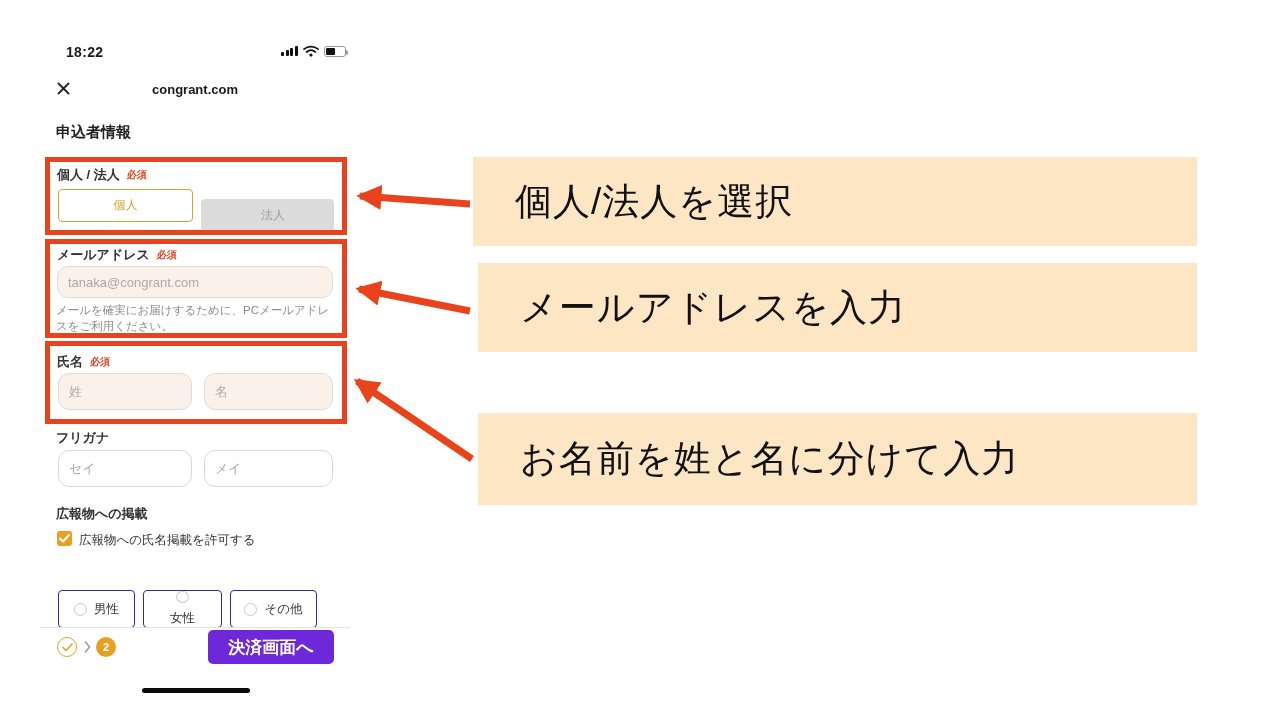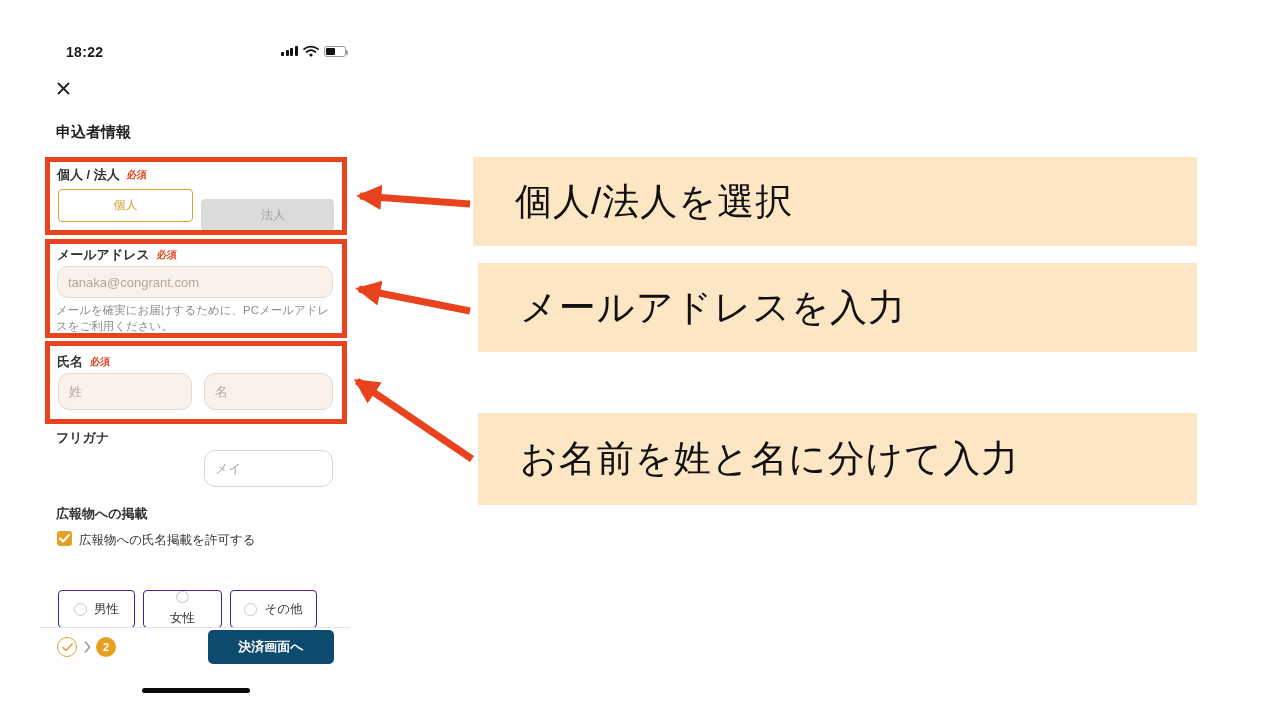--- a/index.html
+++ b/index.html
@@ -45,22 +45,22 @@
   .radiobox { background:#fff; border:1px solid #4c1d95; border-radius:4px; height:38px;
     display:flex; align-items:center; justify-content:center; gap:7px; font-size:12.5px; color:#333; cursor:pointer; }
   .radiodot { width:13px; height:13px; border:1px solid #C9C9C9; border-radius:50%; background:#fff; }
 
   .footerbar { left:40px; top:627px; width:310px; height:41px; background:#fff; border-top:1px solid #E3E3E3; z-index:3; }
   .stepcheck { left:57px; top:637px; width:20px; height:20px; border:1.5px solid #D9A62E; border-radius:50%;
     display:flex; align-items:center; justify-content:center; z-index:4; cursor:pointer; }
   .stepchev { left:84px; top:641px; z-index:4; }
   .stepbadge { left:96px; top:637px; width:20px; height:20px; background:#E6A123; border-radius:50%;
     display:flex; align-items:center; justify-content:center; color:#fff; font-size:11px; font-weight:700; z-index:4; cursor:pointer; }
-  .submitbtn { left:208px; top:630px; width:126px; height:34px; background:#0c4a6e; border:none; border-radius:5px;
-    color:#fff; font-size:13px; font-weight:700; display:flex; align-items:center; justify-content:center;
+  .submitbtn { left:208px; top:630px; width:126px; height:34px; background:#6d28d9; border:none; border-radius:5px;
+    color:#fff; font-size:17px; font-weight:700; display:flex; align-items:center; justify-content:center;
     z-index:4; cursor:pointer; font-family:"Liberation Sans","DejaVu Sans",sans-serif; }
   .homebar { left:142px; top:688px; width:108px; height:5px; background:#0a0a0a; border-radius:3px; }
 
   
   .callout { background:#FCE6C4; display:flex; align-items:center; padding-left:42px;
     font-size:37px; color:#111; letter-spacing:1px; z-index:1; }
   .arrowlayer { left:0; top:0; width:1280px; height:720px; z-index:5; pointer-events:none; }
 </style>
 </head>
 <body>
@@ -83,20 +83,21 @@
     <span class="battery">
         <span class="fill"></span>
         <span class="nub"></span>
       </span>
   </div>
 
   <svg class="abs closex" viewBox="0 0 15 15">
     <line x1="2" y1="2" x2="13" y2="13" stroke="#222" stroke-width="1.8"></line>
     <line x1="13" y1="2" x2="2" y2="13" stroke="#222" stroke-width="1.8"></line>
   </svg>
+  <div class="abs urltitle">congrant.com</div>
 
   <div class="abs sectitle">申込者情報</div>
 
   <div class="abs redbox" style="left:45px; top:157px; width:302px; height:78px;"></div>
   <div class="abs redbox" style="left:45px; top:239px; width:302px; height:99px;"></div>
   <div class="abs redbox" style="left:45px; top:341px; width:302px; height:83px;"></div>
 
   <div class="abs flabel" style="left:57px; top:166px;">
     <span>個人 / 法人</span>
     <span class="req">必須</span>
@@ -114,20 +115,21 @@
   <div class="abs flabel" style="left:57px; top:353px;">
     <span>氏名</span>
     <span class="req">必須</span>
   </div>
   <input class="abs field tint" style="left: 58px; top: 373px; width: 134px; height: 37px;" placeholder="姓">
   <input class="abs field tint" style="left: 204px; top: 373px; width: 129px; height: 37px;" placeholder="名">
 
   <div class="abs flabel" style="left:56px; top:429px;">
     <span>フリガナ</span>
   </div>
+  <input class="abs field plain" style="left: 58px; top: 450px; width: 134px; height: 37px;" placeholder="セイ">
   <input class="abs field plain" style="left: 204px; top: 450px; width: 129px; height: 37px;" placeholder="メイ">
 
   <div class="abs flabel" style="left:56px; top:505px;">
     <span>広報物への掲載</span>
   </div>
   <div class="abs cbx" style="left:57px; top:531px;">
     <svg width="11" height="9" viewBox="0 0 11 9">
       <polyline points="1,4.5 4,7.5 10,1" fill="none" stroke="#fff" stroke-width="2" stroke-linecap="round" stroke-linejoin="round"></polyline>
     </svg>
   </div>

